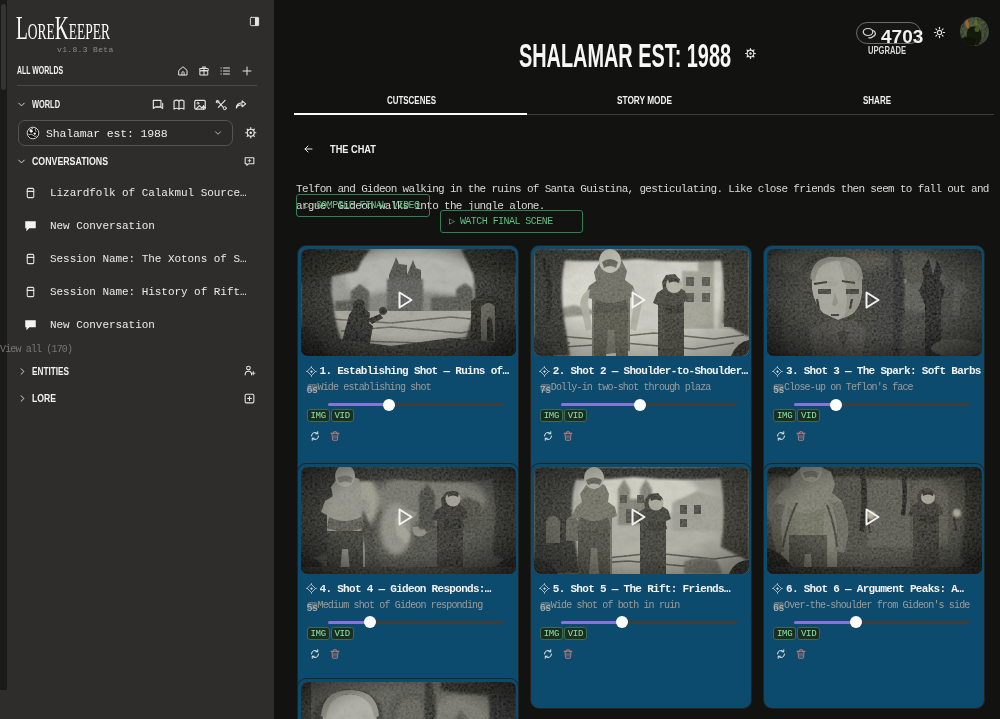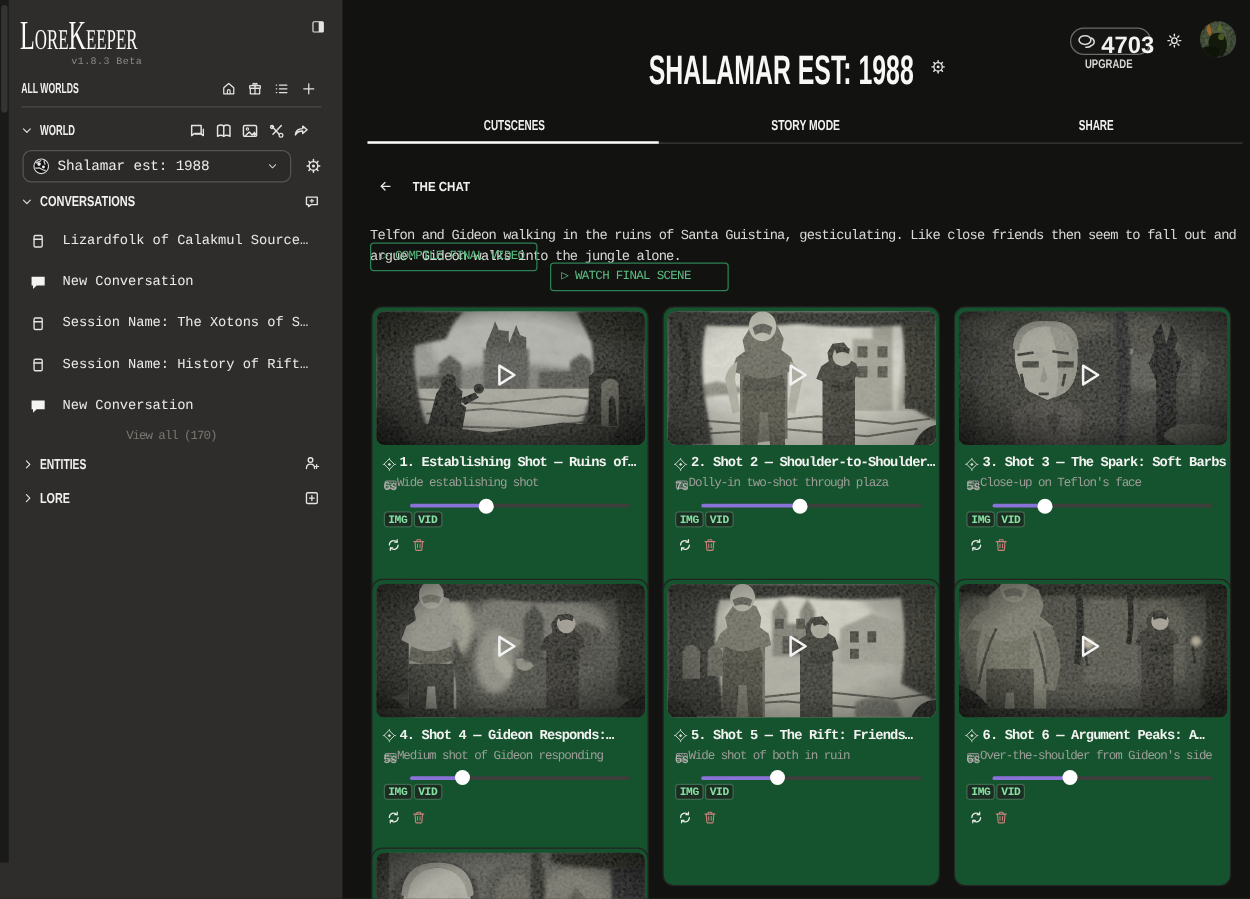--- a/index.html
+++ b/index.html
@@ -3,29 +3,29 @@
 *{margin:0;padding:0;box-sizing:border-box}
 html,body{width:1000px;height:719px;overflow:hidden;background:#121211}
 body{font-family:"Liberation Mono",monospace;position:relative}
 .abs{position:absolute}
 .cond{font-family:"Liberation Sans",sans-serif;font-weight:bold}
 svg{display:block}
 .sb{position:absolute;left:0;top:0;width:274px;height:719px;background:#2e2d2b}
 .strip{position:absolute;left:0;top:0;width:7px;height:690px;background:#1a1a19}
 .strip .th{position:absolute;left:1px;top:4px;width:5px;height:86px;background:#343433;border-radius:3px}
 .mono{font-family:Liberation Mono, monospace}
-.card{position:absolute;width:222px;height:246px;background:#14532d;border:1px solid #232322;border-radius:9px}
+.card{position:absolute;width:222px;height:246px;background:#0c4a6e;border:1px solid #232322;border-radius:9px}
 .cimg{position:absolute;left:3px;top:3px;width:215px;height:107px;border-radius:7px;overflow:hidden}
 .ct{position:absolute;left:9px;top:119px;width:208px;white-space:nowrap;overflow:hidden;color:#f2f2f0;font-weight:bold;font-size:11px;letter-spacing:-0.7px}
 .cs{position:absolute;left:20px;top:136px;width:194px;white-space:nowrap;color:#9d9d99;font-size:10px;letter-spacing:-0.85px}
 .dur{position:absolute;left:9px;top:139px;color:#b9b9b5;font-size:10px;letter-spacing:-0.5px}
 .track{position:absolute;left:30px;top:157px;width:176px;height:3px;background:#3e3e3c;border-radius:2px}
 .fill{position:absolute;left:0;top:0;height:3px;background:#8874d8;border-radius:2px}
 .thumb{position:absolute;top:-4.5px;width:12px;height:12px;background:#fff;border-radius:50%}
-.badge{position:absolute;top:163px;height:13px;font-size:9px;font-weight:bold;letter-spacing:-0.3px;color:#86e2a2;background:#1c2e23;border:1px solid #3c6b4d;border-radius:3px;padding:1px 3px 0;line-height:11px}
+.badge{position:absolute;top:163px;height:13px;font-size:9px;font-weight:normal;letter-spacing:-0.3px;color:#86e2a2;background:#1c2e23;border:1px solid #3c6b4d;border-radius:3px;padding:1px 3px 0;line-height:11px}
 </style></head><body>
 <svg width="0" height="0" style="position:absolute">
     <defs>
 <filter id="nz" x="0" y="0" width="100%" height="100%">
 <feTurbulence type="fractalNoise" baseFrequency="0.42" numOctaves="3" seed="7" stitchTiles="stitch"></feTurbulence>
 <feColorMatrix type="matrix" values="0 0 0 0 0.5  0 0 0 0 0.5  0 0 0 0 0.5  0.9 0.9 0.9 0 -0.6"></feColorMatrix>
 </filter>
 <filter id="nz2" x="0" y="0" width="100%" height="100%">
 <feTurbulence type="fractalNoise" baseFrequency="0.09 0.13" numOctaves="4" seed="11" stitchTiles="stitch"></feTurbulence>
 <feColorMatrix type="saturate" values="0"></feColorMatrix>
@@ -149,21 +149,21 @@
 <div class="abs mono" style="left:50px;top:253px;font-size:11px;color:#eaeae7;letter-spacing:-0.05px">Session Name: The Xotons of S…</div>
 <svg class="abs" style="left:24px;top:285px" width="13" height="14" viewBox="0 0 24 24" fill="none" stroke="#e4e4e2" stroke-width="2" stroke-linecap="round" stroke-linejoin="round">
     <rect x="6" y="3.5" width="12" height="17" rx="2"></rect>
     <line x1="6" y1="9" x2="18" y2="9"></line>
   </svg>
 <div class="abs mono" style="left:50px;top:286px;font-size:11px;color:#eaeae7;letter-spacing:-0.05px">Session Name: History of Rift…</div>
 <svg class="abs" style="left:23px;top:318px" width="15" height="14" viewBox="0 0 24 24">
     <path d="M3 4 h18 v12 h-11 l-5 5 v-5 h-2 Z" fill="#f3f3f1"></path>
   </svg>
 <div class="abs mono" style="left:50px;top:319px;font-size:11px;color:#eaeae7;letter-spacing:-0.05px">New Conversation</div>
-<div class="abs mono" style="left:0px;top:344px;width:274px;text-align:center;font-size:10px;color:#787671;letter-spacing:-0.85px">View all (170)</div>
+<div class="abs mono" style="left:0px;top:344px;width:274px;font-size:10px;color:#787671;letter-spacing:-0.85px">View all (170)</div>
 <svg class="abs" style="left:17px;top:366px" width="11" height="11" viewBox="0 0 24 24" fill="none" stroke="#e4e4e2" stroke-width="2" stroke-linecap="round" stroke-linejoin="round">
     <polyline points="9,6 15,12 9,18"></polyline>
   </svg>
 <svg class="abs" style="left:32px;top:365px" width="50" height="12">
     <text x="0" y="10" textLength="37" lengthAdjust="spacingAndGlyphs" font-family="Liberation Sans" font-weight="bold" font-size="11.5" fill="#f1f1ef">ENTITIES</text>
   </svg>
 <svg class="abs" style="left:243px;top:364px" width="13" height="13" viewBox="0 0 24 24" fill="none" stroke="#e4e4e2" stroke-width="2" stroke-linecap="round" stroke-linejoin="round">
     <circle cx="10" cy="7.5" r="3.4"></circle>
     <path d="M4 20 C4 15.5 7 13.5 10 13.5 C13 13.5 16 15.5 16 20"></path>
     <line x1="19" y1="14" x2="19" y2="20" stroke-width="1.7"></line>

